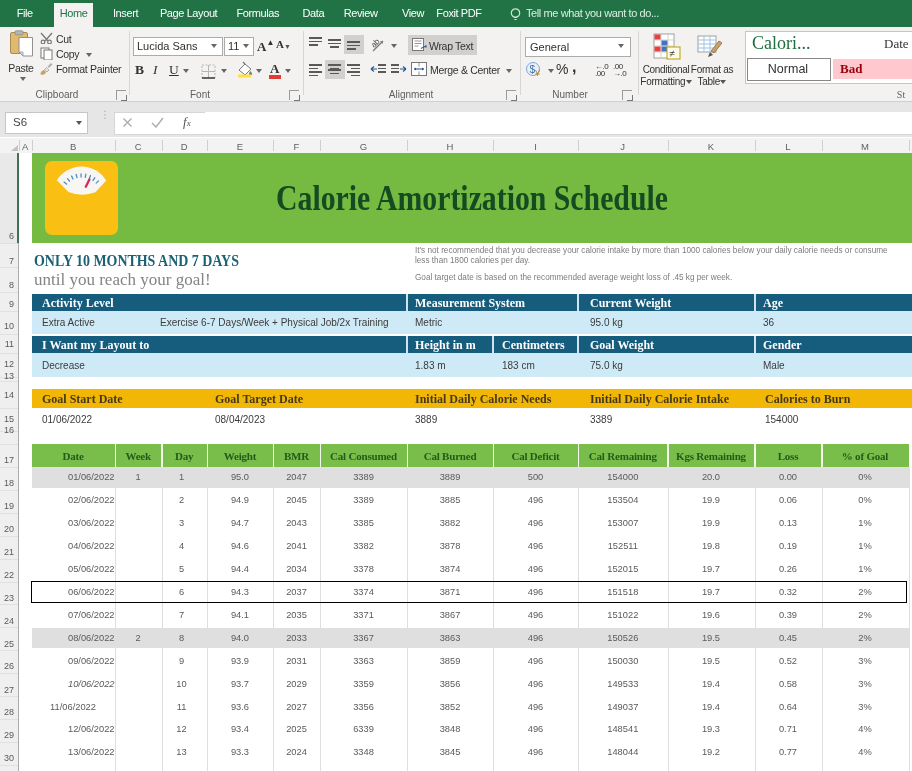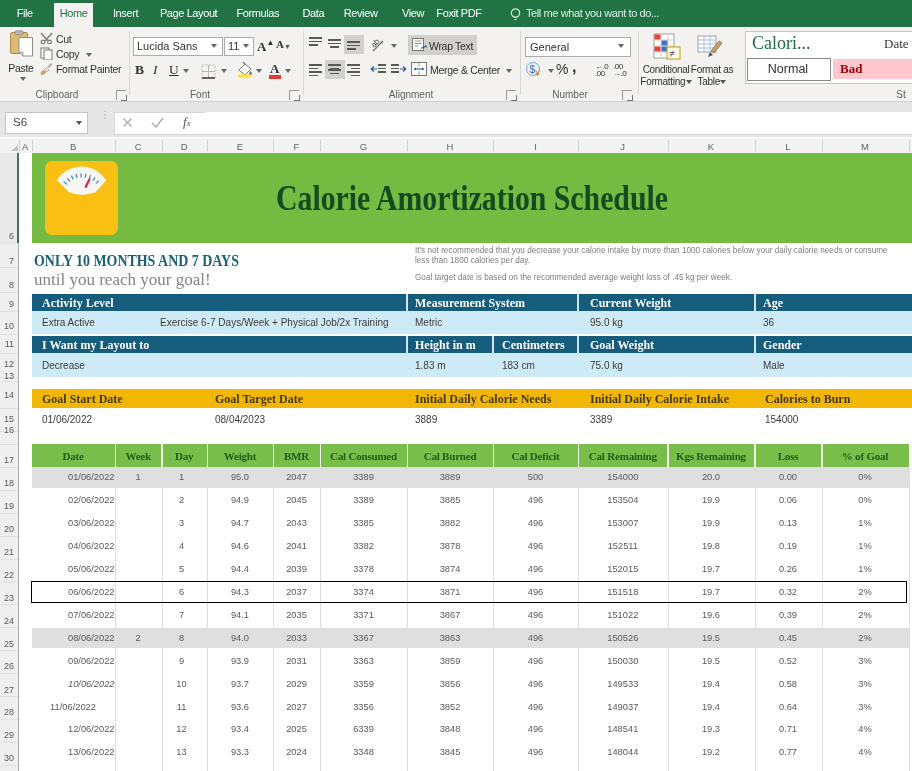--- a/index.html
+++ b/index.html
@@ -215,21 +215,21 @@
 <div class="abs" style="left:689px;top:63.5px;width:46px;text-align:center;font-size:10px;letter-spacing:-0.3px;color:#323130;">Format as</div>
 <div class="abs" style="left:689px;top:75.5px;width:46px;text-align:center;font-size:10px;letter-spacing:-0.3px;color:#323130;">Table <span class="car" style="border-top-color:#555;margin-left:-2px;"></span></div>
 
 <div class="abs" style="left:745px;top:31px;width:167px;height:51px;background:#fff;border:1px solid #c8c6c4;border-right:none;"></div>
 <div class="abs" style="left:752px;top:33px;font-family:'Liberation Serif',serif;font-size:18px;color:#1e6e41;">Calori...</div>
 <div class="abs" style="left:884px;top:36px;font-family:'Liberation Serif',serif;font-size:13px;color:#333;">Date</div>
 <div class="abs" style="left:747px;top:58px;width:82px;height:21px;border:1px solid #8a8886;box-shadow:0 0 0 2px #fff inset;"></div>
 <div class="abs" style="left:747px;top:61.5px;width:82px;text-align:center;font-size:12.5px;color:#323130;">Normal</div>
 <div class="abs" style="left:833px;top:58.5px;width:79px;height:20px;background:#ffc7ce;"></div>
 <div class="abs" style="left:840px;top:61px;font-size:13px;font-weight:bold;color:#9c0006;font-family:'Liberation Serif',serif;">Bad</div>
-<span class="grplbl" style="left:901px;">St</span>
+<span class="grplbl" style="left:901px;font-family:Liberation Serif, serif;">St</span>
 
 <div class="abs" style="left:0;top:102px;width:912px;height:35px;background:#e6e6e6;"></div>
 <div class="abs" style="left:5px;top:112px;width:81px;height:20px;background:#fff;border:1px solid #c6c6c6;"></div>
 <div class="abs" style="left:13px;top:116px;font-size:11.5px;color:#444;">S6</div>
 <div class="abs car" style="left:76px;top:121px;border-top-color:#555;"></div>
 <div class="abs" style="left:100px;top:113px;width:3px;height:18px;color:#aaa;font-size:10px;letter-spacing:0;line-height:4px;">⋮</div>
 <div class="abs" style="left:114px;top:112px;width:798px;height:21px;background:#fff;border:1px solid #d6d6d6;"></div>
 <svg class="abs" style="left:122px;top:117px;" width="11" height="11" viewBox="0 0 11 11">
     <path d="M1.5 1.5l8 8M9.5 1.5l-8 8" stroke="#ababab" stroke-width="1.3"></path>
   </svg>
@@ -479,21 +479,21 @@
 <div class="abs dtx" style="left:323.5px;top:541.0px;width:80px;text-align:center;">3382</div>
 <div class="abs dtx" style="left:410.0px;top:541.0px;width:80px;text-align:center;">3878</div>
 <div class="abs dtx" style="left:495.5px;top:541.0px;width:80px;text-align:center;">496</div>
 <div class="abs dtx" style="left:582.8px;top:541.0px;width:80px;text-align:center;">152511</div>
 <div class="abs dtx" style="left:671.0px;top:541.0px;width:80px;text-align:center;">19.8</div>
 <div class="abs dtx" style="left:748.0px;top:541.0px;width:80px;text-align:center;">0.19</div>
 <div class="abs dtx" style="left:825.0px;top:541.0px;width:80px;text-align:center;">1%</div>
 <div class="abs dtx" style="left:31.5px;top:563.9px;width:83px;text-align:right;">05/06/2022</div>
 <div class="abs dtx" style="left:141.5px;top:563.9px;width:80px;text-align:center;">5</div>
 <div class="abs dtx" style="left:200.0px;top:563.9px;width:80px;text-align:center;">94.4</div>
-<div class="abs dtx" style="left:256.5px;top:563.9px;width:80px;text-align:center;">2039</div>
+<div class="abs dtx" style="left:256.5px;top:563.9px;width:80px;text-align:center;">2034</div>
 <div class="abs dtx" style="left:323.5px;top:563.9px;width:80px;text-align:center;">3378</div>
 <div class="abs dtx" style="left:410.0px;top:563.9px;width:80px;text-align:center;">3874</div>
 <div class="abs dtx" style="left:495.5px;top:563.9px;width:80px;text-align:center;">496</div>
 <div class="abs dtx" style="left:582.8px;top:563.9px;width:80px;text-align:center;">152015</div>
 <div class="abs dtx" style="left:671.0px;top:563.9px;width:80px;text-align:center;">19.7</div>
 <div class="abs dtx" style="left:748.0px;top:563.9px;width:80px;text-align:center;">0.26</div>
 <div class="abs dtx" style="left:825.0px;top:563.9px;width:80px;text-align:center;">1%</div>
 <div class="abs" style="left:31px;top:581.0px;width:873.5px;height:19.6px;border:1.6px solid #000;"></div>
 <div class="abs dtx" style="left:31.5px;top:586.9px;width:83px;text-align:right;">06/06/2022</div>
 <div class="abs dtx" style="left:141.5px;top:586.9px;width:80px;text-align:center;">6</div>

